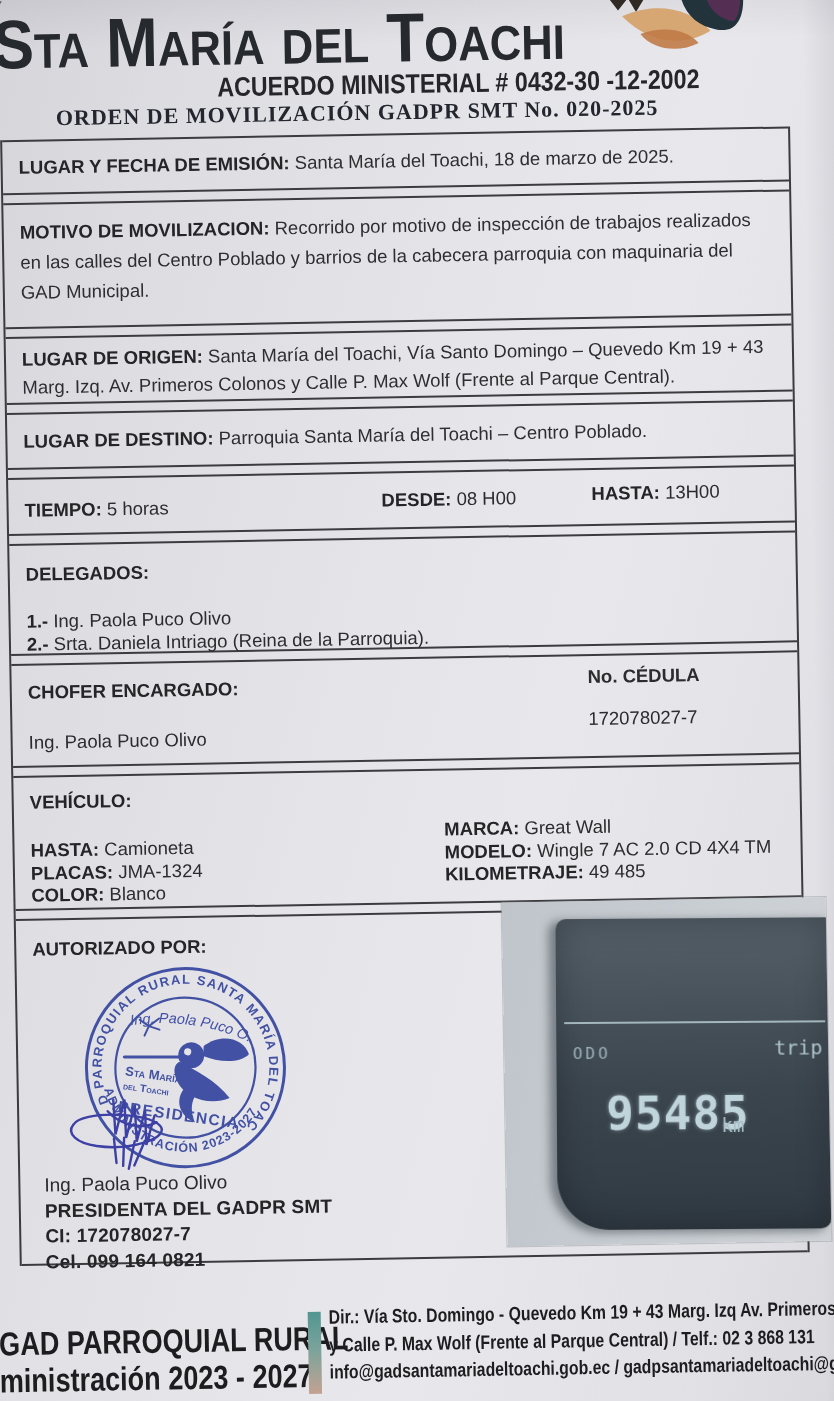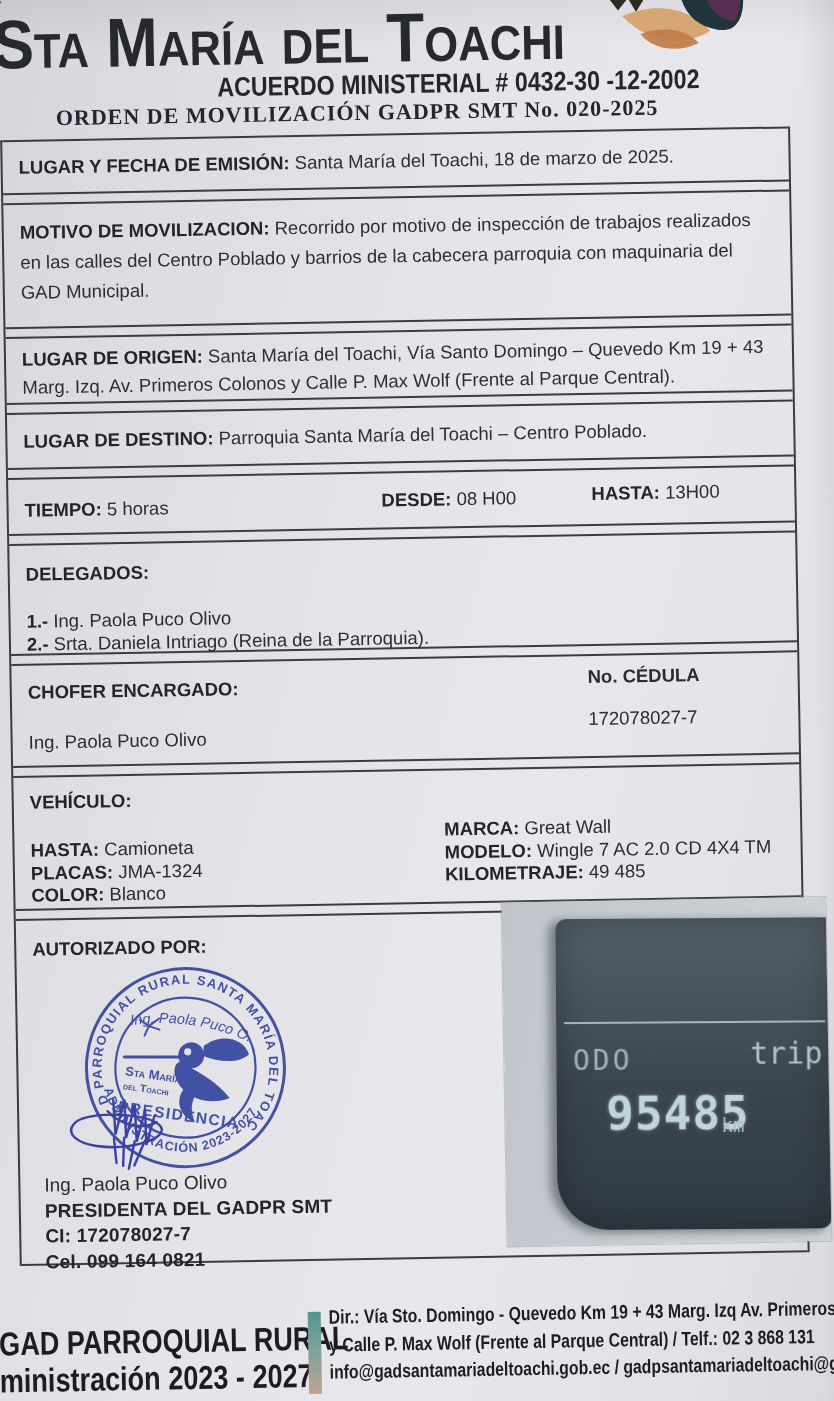--- a/index.html
+++ b/index.html
@@ -71,22 +71,22 @@
   .photo{position:absolute;left:486px;top:-10px;width:324px;height:344px;overflow:hidden;
     background:linear-gradient(100deg,#bfc5cb 0%,#c9ced3 55%,#d0d4d8 100%);
     box-shadow:0 0 0 1px rgba(120,125,132,.35);}
   .display{position:absolute;left:16%;top:5.5%;right:-2px;bottom:4%;
     background:linear-gradient(180deg,#545f68 0%,#47525b 28%,#3b454e 55%,#303a43 100%);
     border-radius:10px 0 10px 52px;
     box-shadow:-6px 3px 10px rgba(42,50,58,.5), inset 0 0 34px rgba(0,0,0,.28);
     transform:rotate(.6deg);filter:blur(.3px);}
   .display *{font-family:"DejaVu Sans Mono",monospace;color:#c0d4db;}
   .hline{position:absolute;left:3%;right:2%;top:33%;height:2.5px;background:#c3dade;opacity:.75;filter:blur(.6px);}
-  .odo-l{position:absolute;left:6%;top:40%;font-size:28px;letter-spacing:3px;color:#9db3bb;}
-  .trip-l{position:absolute;right:3%;top:38%;font-size:30px;color:#aec4cb;}
+  .odo-l{position:absolute;left:6%;top:40%;font-size:16px;letter-spacing:3px;color:#9db3bb;}
+  .trip-l{position:absolute;right:3%;top:38%;font-size:20px;color:#aec4cb;}
   .kmv{position:absolute;left:18%;top:54%;font-size:46px;font-weight:bold;letter-spacing:1px;
     text-shadow:0 0 4px rgba(190,215,222,.45);}
   .kmu{position:absolute;left:60%;top:63%;font-size:19px;color:#a9bfc6;}
   .tripv{position:absolute;right:2%;top:54%;font-size:46px;font-weight:bold;
     text-shadow:0 0 4px rgba(190,215,222,.45);}
 
   
   .footer{position:absolute;left:0;top:1300px;width:834px;height:100px;color:#1d1d20;}
   .f-org{position:absolute;left:-12px;top:18px;font-weight:bold;font-size:33px;line-height:37px;
     white-space:nowrap;transform:scaleX(.82);transform-origin:0 0;}

